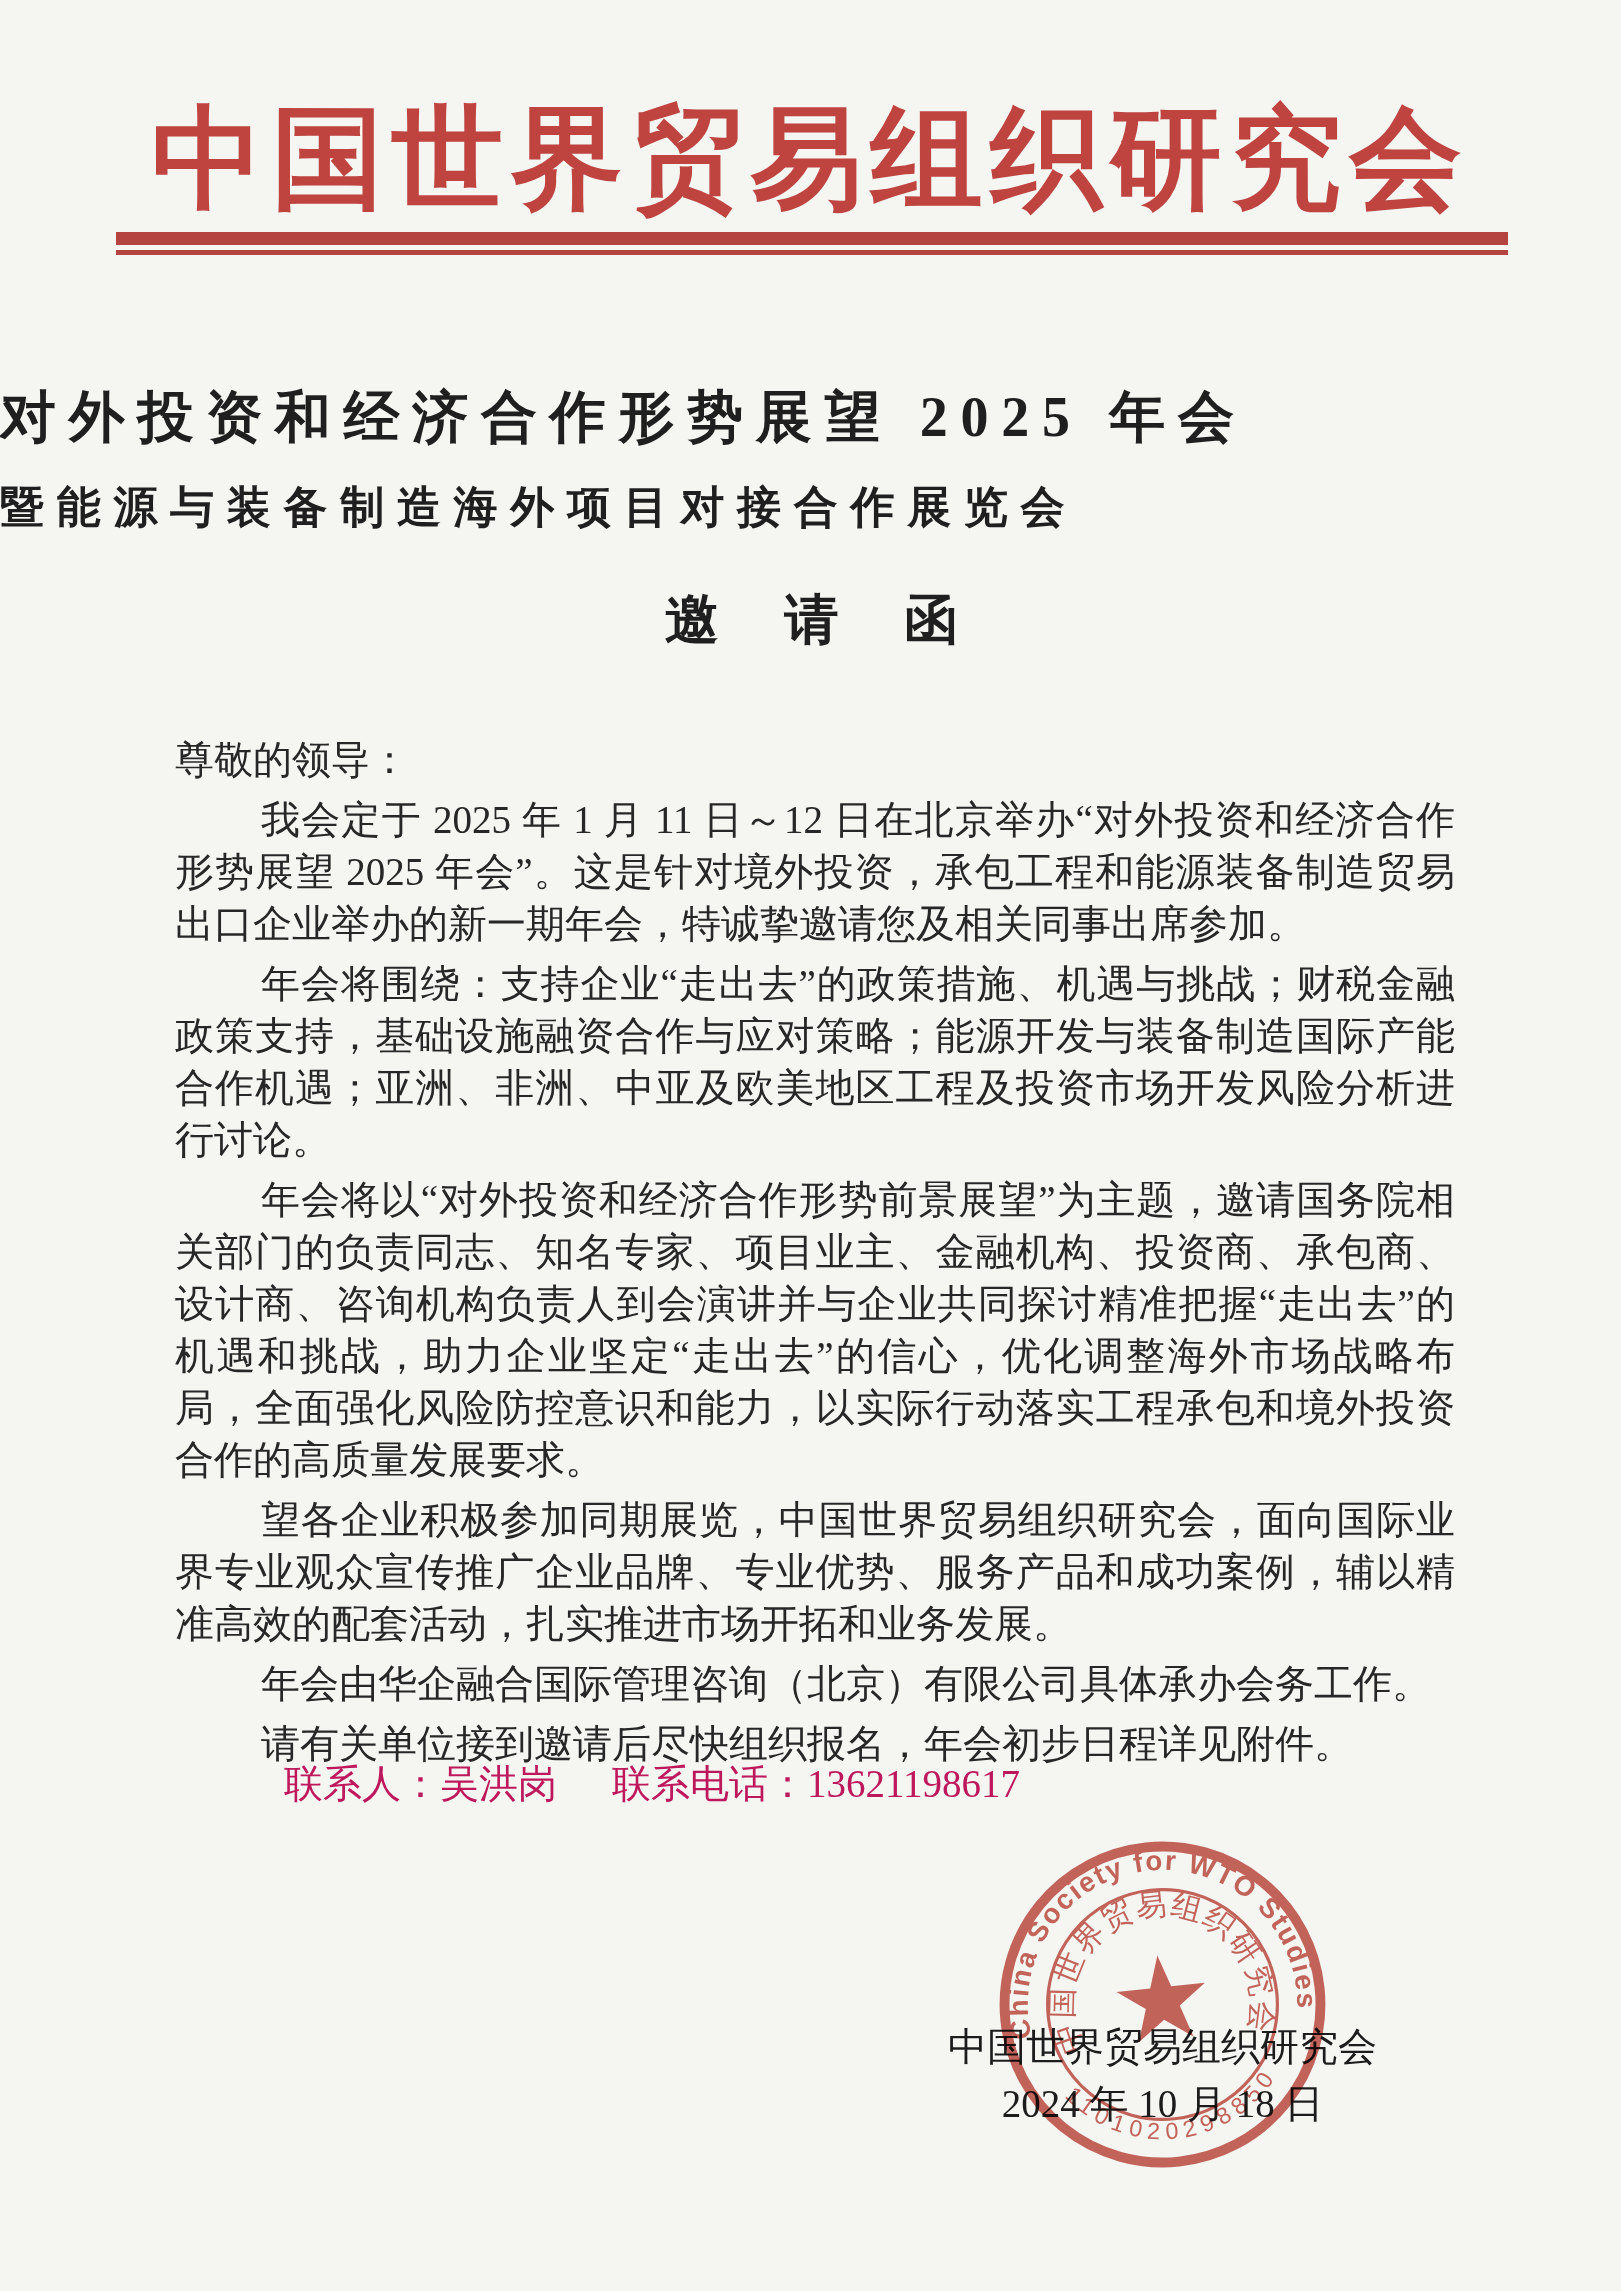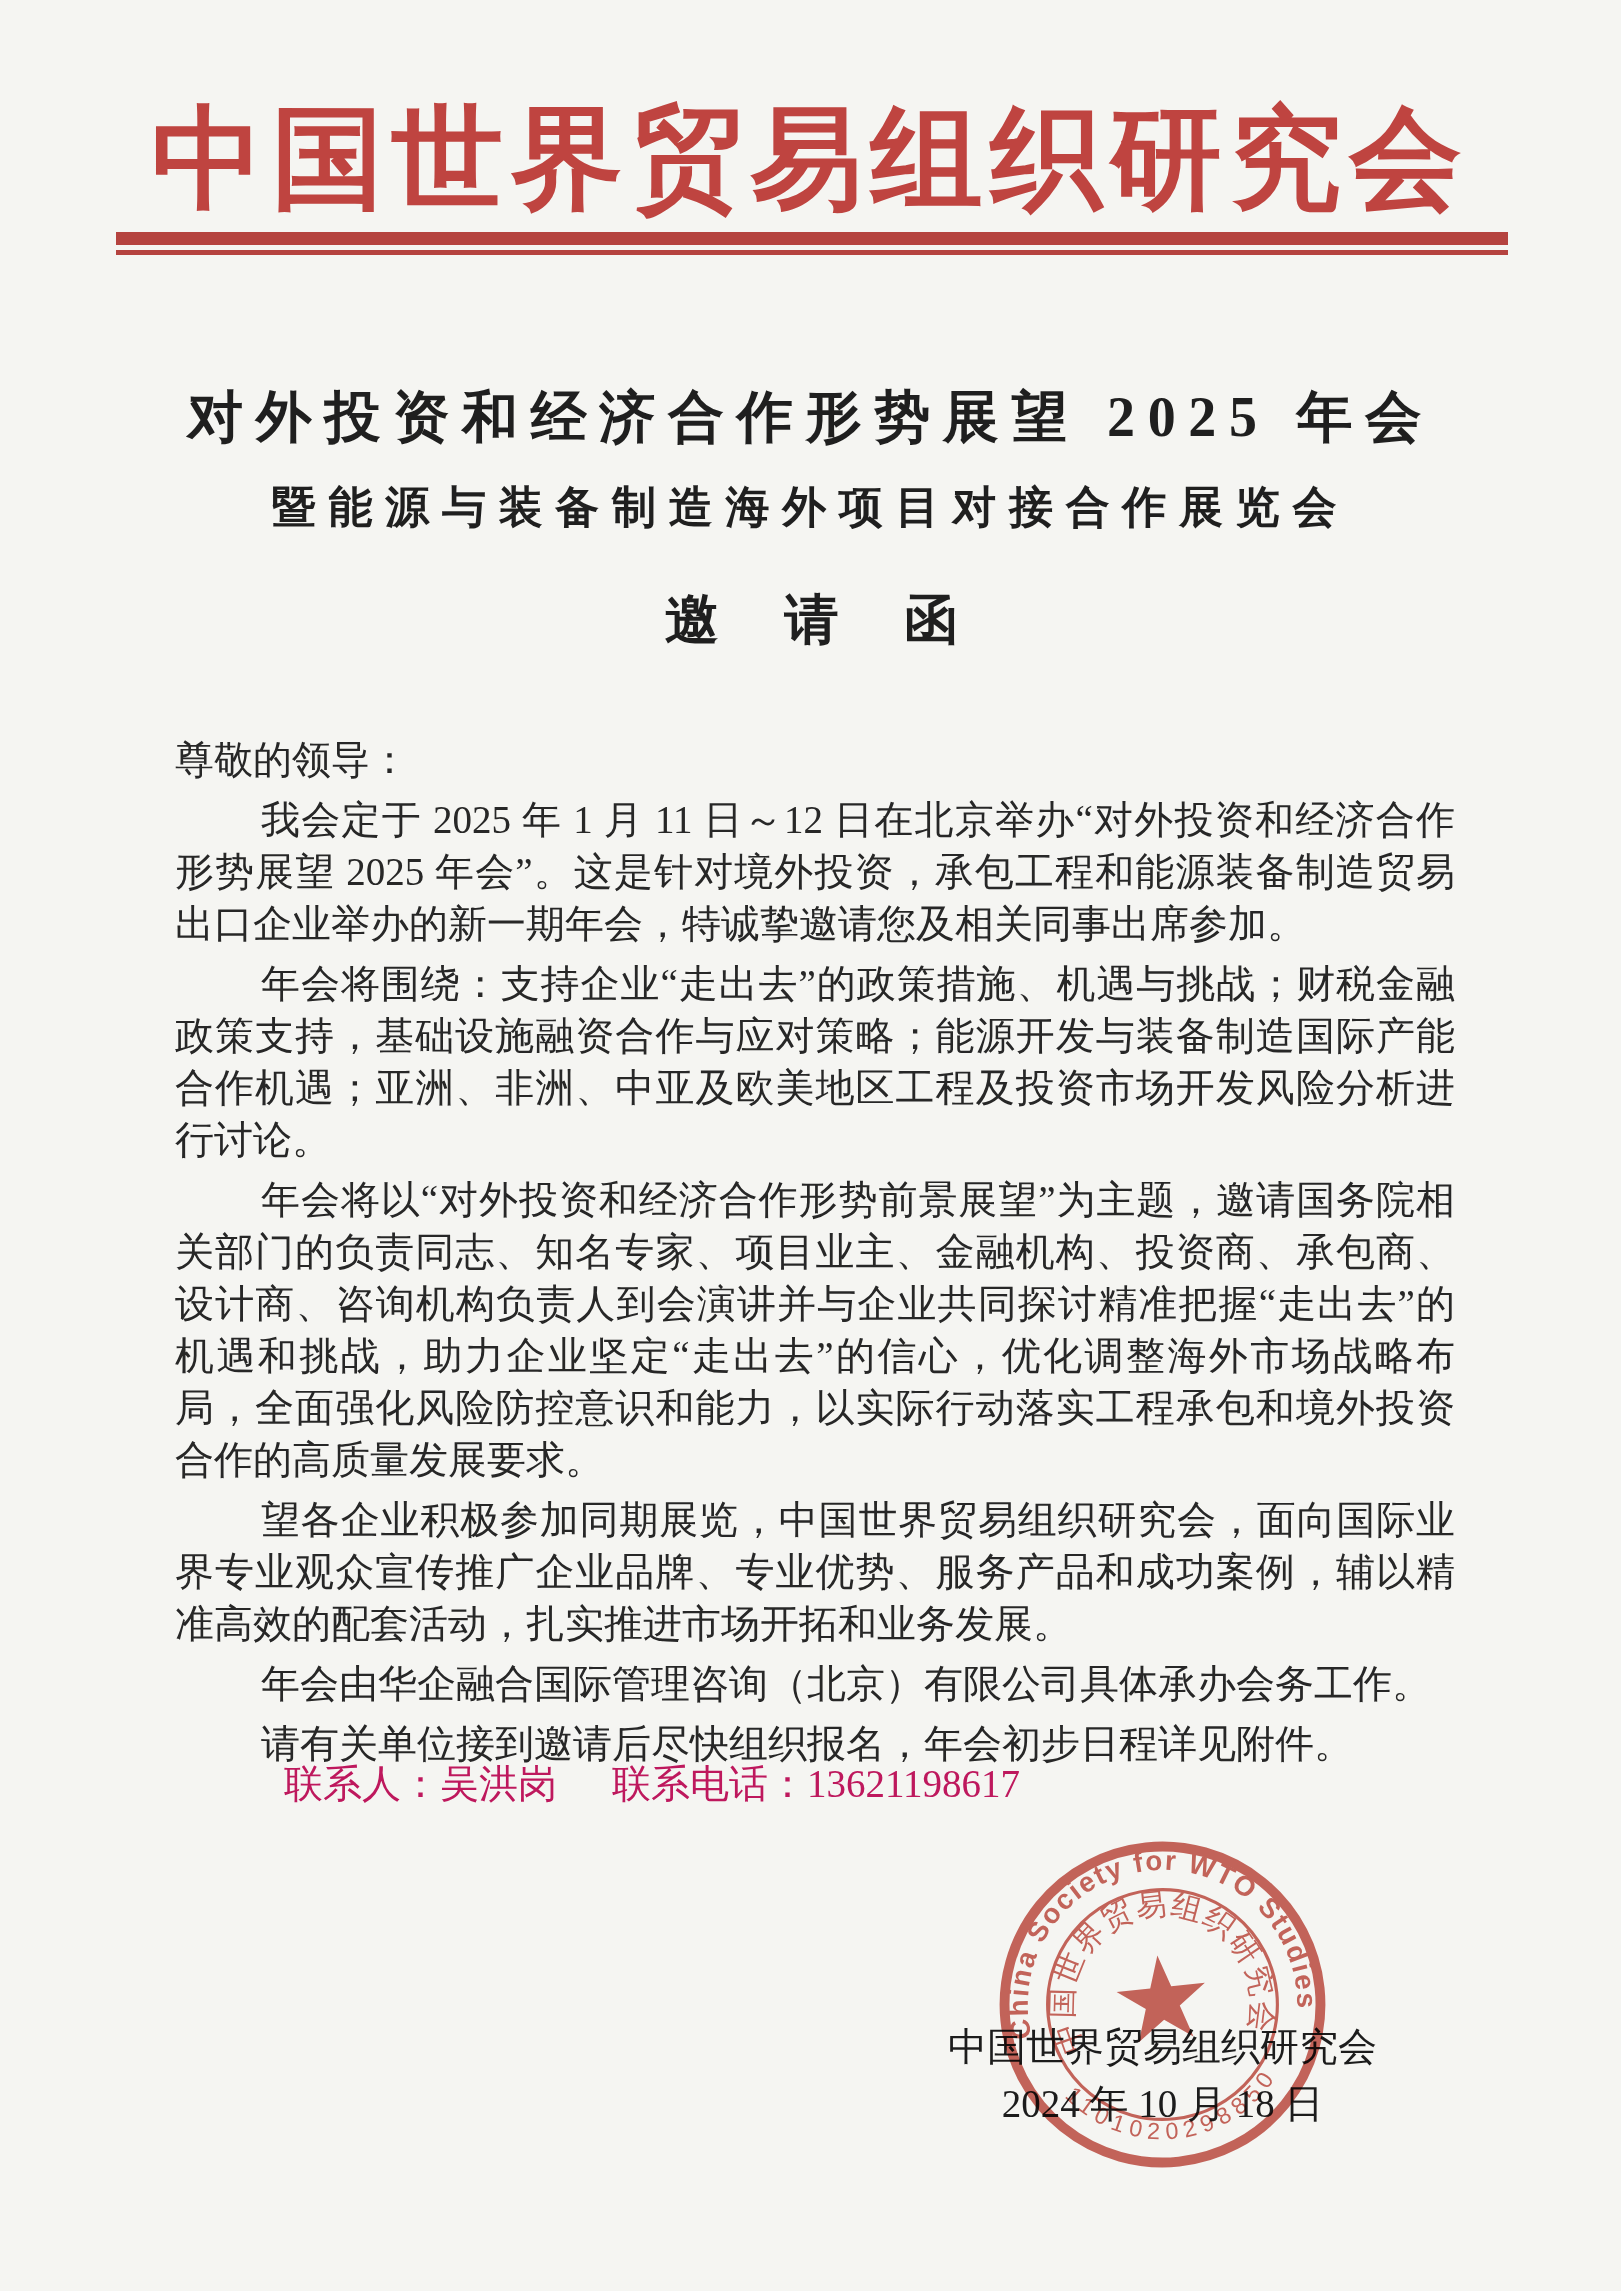--- a/index.html
+++ b/index.html
@@ -22,26 +22,26 @@
     font-family:"DejaVu Serif","Liberation Serif",serif;
     white-space:nowrap;
   }
   .rule{position:absolute;left:116px;width:1392px;background:#b5433f;}
   .rule-thick{top:232px;height:12.7px;}
   .rule-thin{top:250px;height:4.9px;}
 
   
   .event-title{
     position:absolute;top:380px;left:0;width:100%;margin:0;
-    text-align:center;font-size:56px;font-weight:bold;color:#1f1f1f;
+    text-align:left;font-size:56px;font-weight:bold;color:#1f1f1f;
     letter-spacing:12.7px;white-space:nowrap;
   }
   .event-subtitle{
     position:absolute;top:478px;left:0;width:100%;margin:0;
-    text-align:center;font-size:44px;font-weight:bold;color:#1f1f1f;
+    text-align:left;font-size:44px;font-weight:bold;color:#1f1f1f;
     letter-spacing:12.7px;
     font-family:"Liberation Sans","DejaVu Sans",sans-serif;
     white-space:nowrap;
   }
   .invitation-heading{
     position:absolute;top:580px;left:0;width:100%;margin:4px;
     text-align:center;font-size:54px;font-weight:bold;color:#1f1f1f;
     letter-spacing:5.9px;white-space:nowrap;
   }
 

